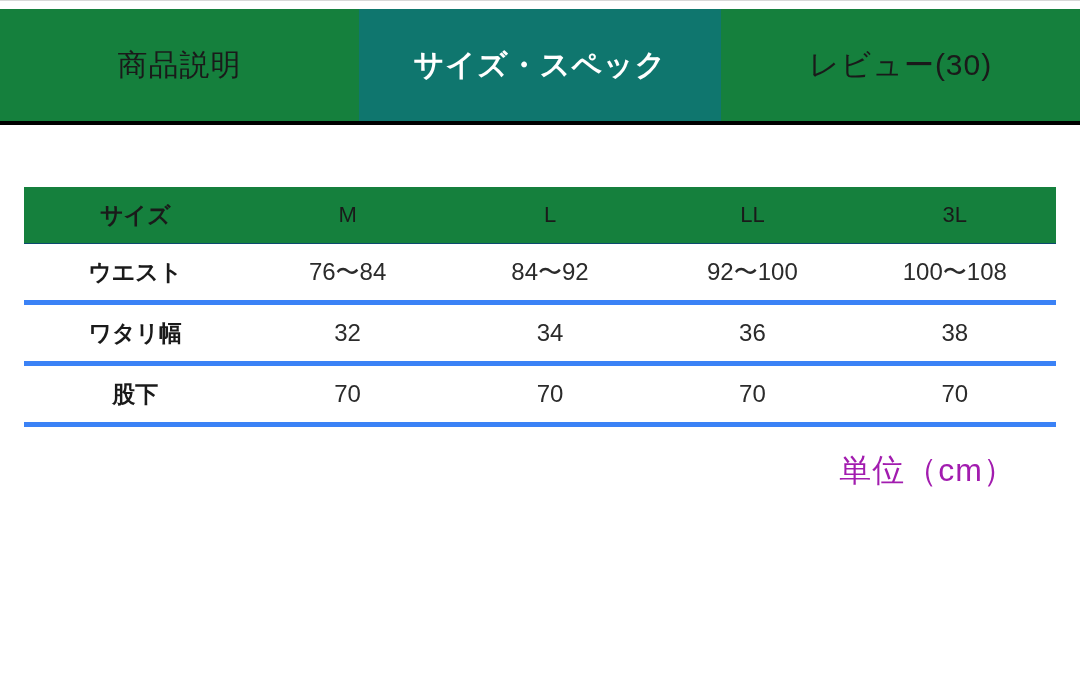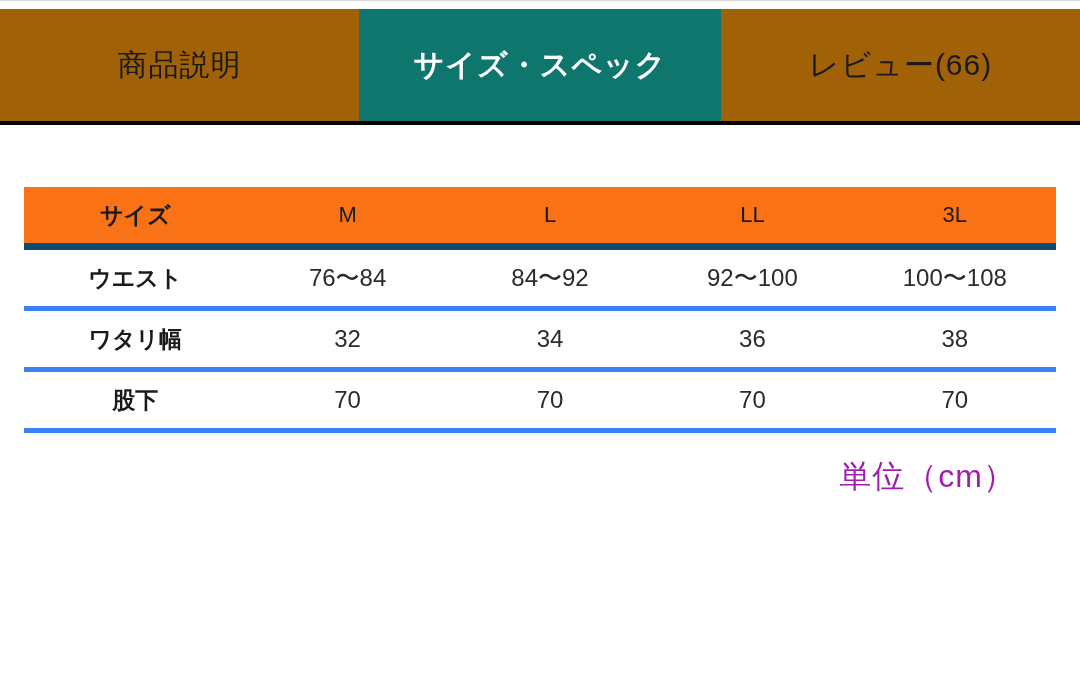--- a/index.html
+++ b/index.html
@@ -39,21 +39,21 @@
     background: #ffffff;
   }
   .tab {
     flex: 1 1 0;
     display: flex;
     align-items: center;
     justify-content: center;
     font-size: 30px;
     letter-spacing: 1px;
     color: #1a1a1a;
-    background: #a16207;
+    background: #15803d;
     cursor: pointer;
     user-select: none;
   }
   .tab.active {
     background: #0f766e;
     color: #ffffff;
     font-weight: bold;
     flex: 0 0 362px;
   }
   .tab.first { flex: 0 0 359px; }
@@ -69,24 +69,24 @@
     table-layout: fixed;
   }
   table.size-table th,
   table.size-table td {
     border-bottom: 5px solid #3b82f6;
     text-align: center;
     vertical-align: middle;
     font-weight: normal;
   }
   table.size-table thead th {
-    background: #f97316;
+    background: #15803d;
     height: 54px;
     font-size: 22px;
-    border-bottom: 7px solid #0c4a6e;
+    border-bottom: 1px solid #0c4a6e;
   }
   table.size-table thead th.head-label {
     font-weight: bold;
     font-size: 23px;
   }
   table.size-table tbody th {
     height: 54px;
     font-size: 23px;
     font-weight: bold;
     background: #ffffff;
@@ -123,21 +123,21 @@
   <div class="top-rule"></div>
 
   <div class="tabs">
     <div class="tab first">
       <span>商品説明</span>
     </div>
     <div class="tab active">
       <span>サイズ・スペック</span>
     </div>
     <div class="tab last">
-      <span>レビュー(66)</span>
+      <span>レビュー(30)</span>
     </div>
   </div>
 
   <div class="table-wrap">
     <table class="size-table">
       <colgroup>
         <col class="c-label">
         <col class="c-val">
         <col class="c-val">
         <col class="c-val">

